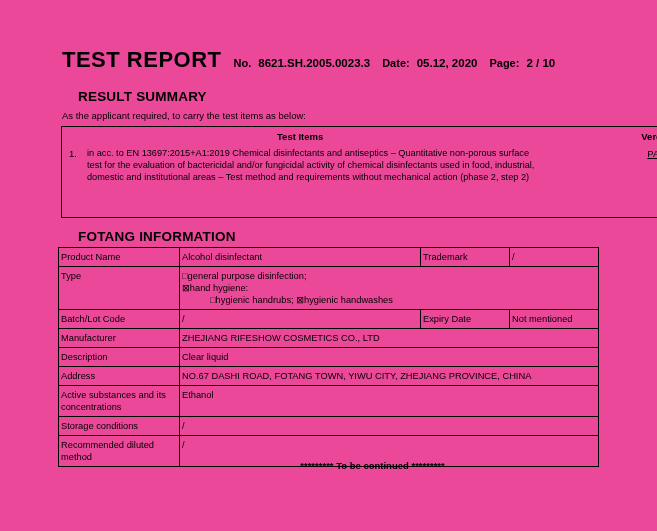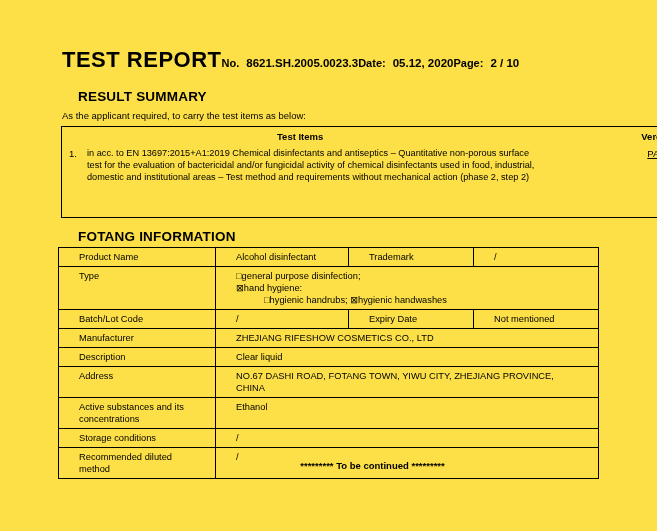--- a/index.html
+++ b/index.html
@@ -13,21 +13,21 @@
     font-family: "Liberation Sans", sans-serif;
     color: #000000;
     position: relative;
     overflow: hidden;
   }
   .page {
     position: absolute;
     left: 0; top: 0;
     width: 657px;
     height: 531px;
-    background: #fde047;
+    background: #ec4899;
   }
 
   
   .header {
     position: absolute;
     left: 62px;
     top: 47px;
     width: 534px;
     display: flex;
     align-items: baseline;
@@ -39,20 +39,21 @@
     white-space: nowrap;
   }
   .hdr-field {
     display: flex;
     align-items: baseline;
     white-space: nowrap;
   }
   .hdr-label {
     font-size: 11px;
     font-weight: bold;
+    margin-left: 12px;
   }
   .hdr-value {
     font-size: 11.5px;
     font-weight: bold;
     margin-left: 7px;
   }
 
   
   .section-heading {
     position: absolute;
@@ -126,21 +127,21 @@
     position: absolute;
     left: 58px;
     top: 247px;
     width: 541px;
     border-collapse: collapse;
     table-layout: fixed;
     font-size: 9.3px;
   }
   table.product-table td {
     border: 1px solid #000;
-    padding: 3px 20px;
+    padding: 3px 2px;
     vertical-align: top;
     line-height: 12px;
   }
   td.label-cell { width: 116px; }
   td.value-cell { }
   td.sub-label-cell { width: 84px; }
   td.sub-value-cell { width: 84px; }
 
   .type-lines div { white-space: nowrap; }
   .indent { padding-left: 28px; }

